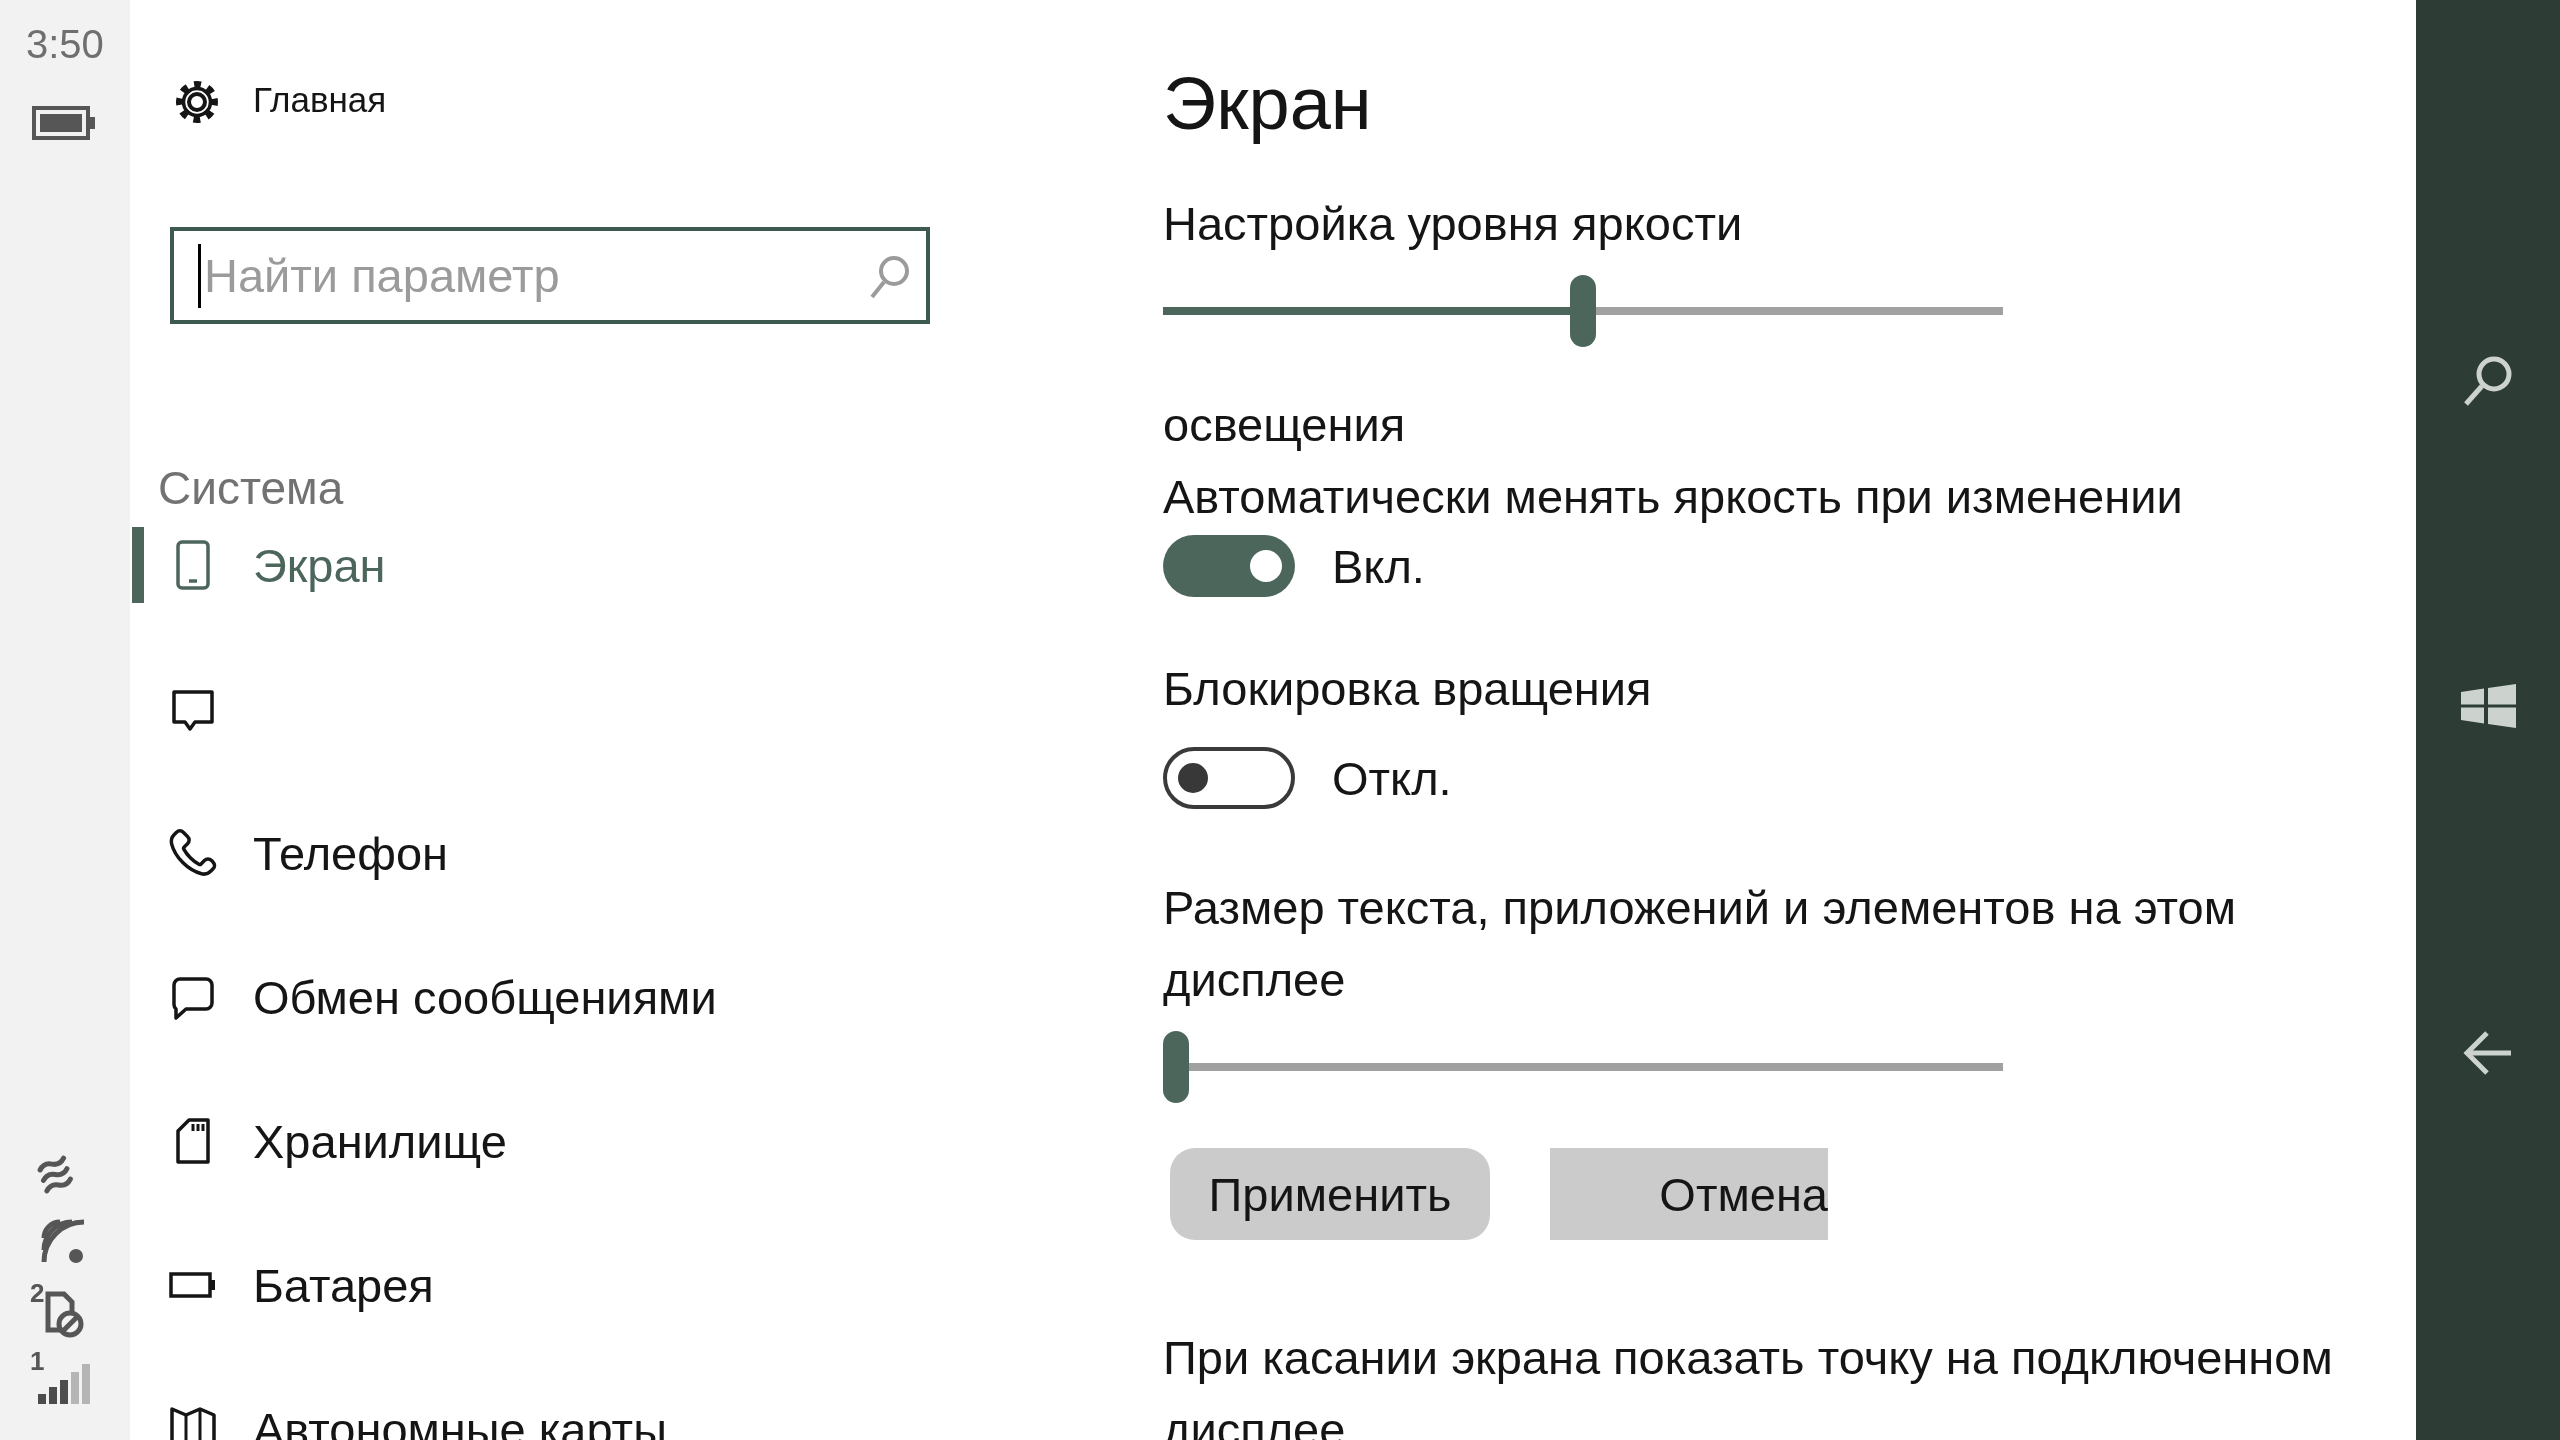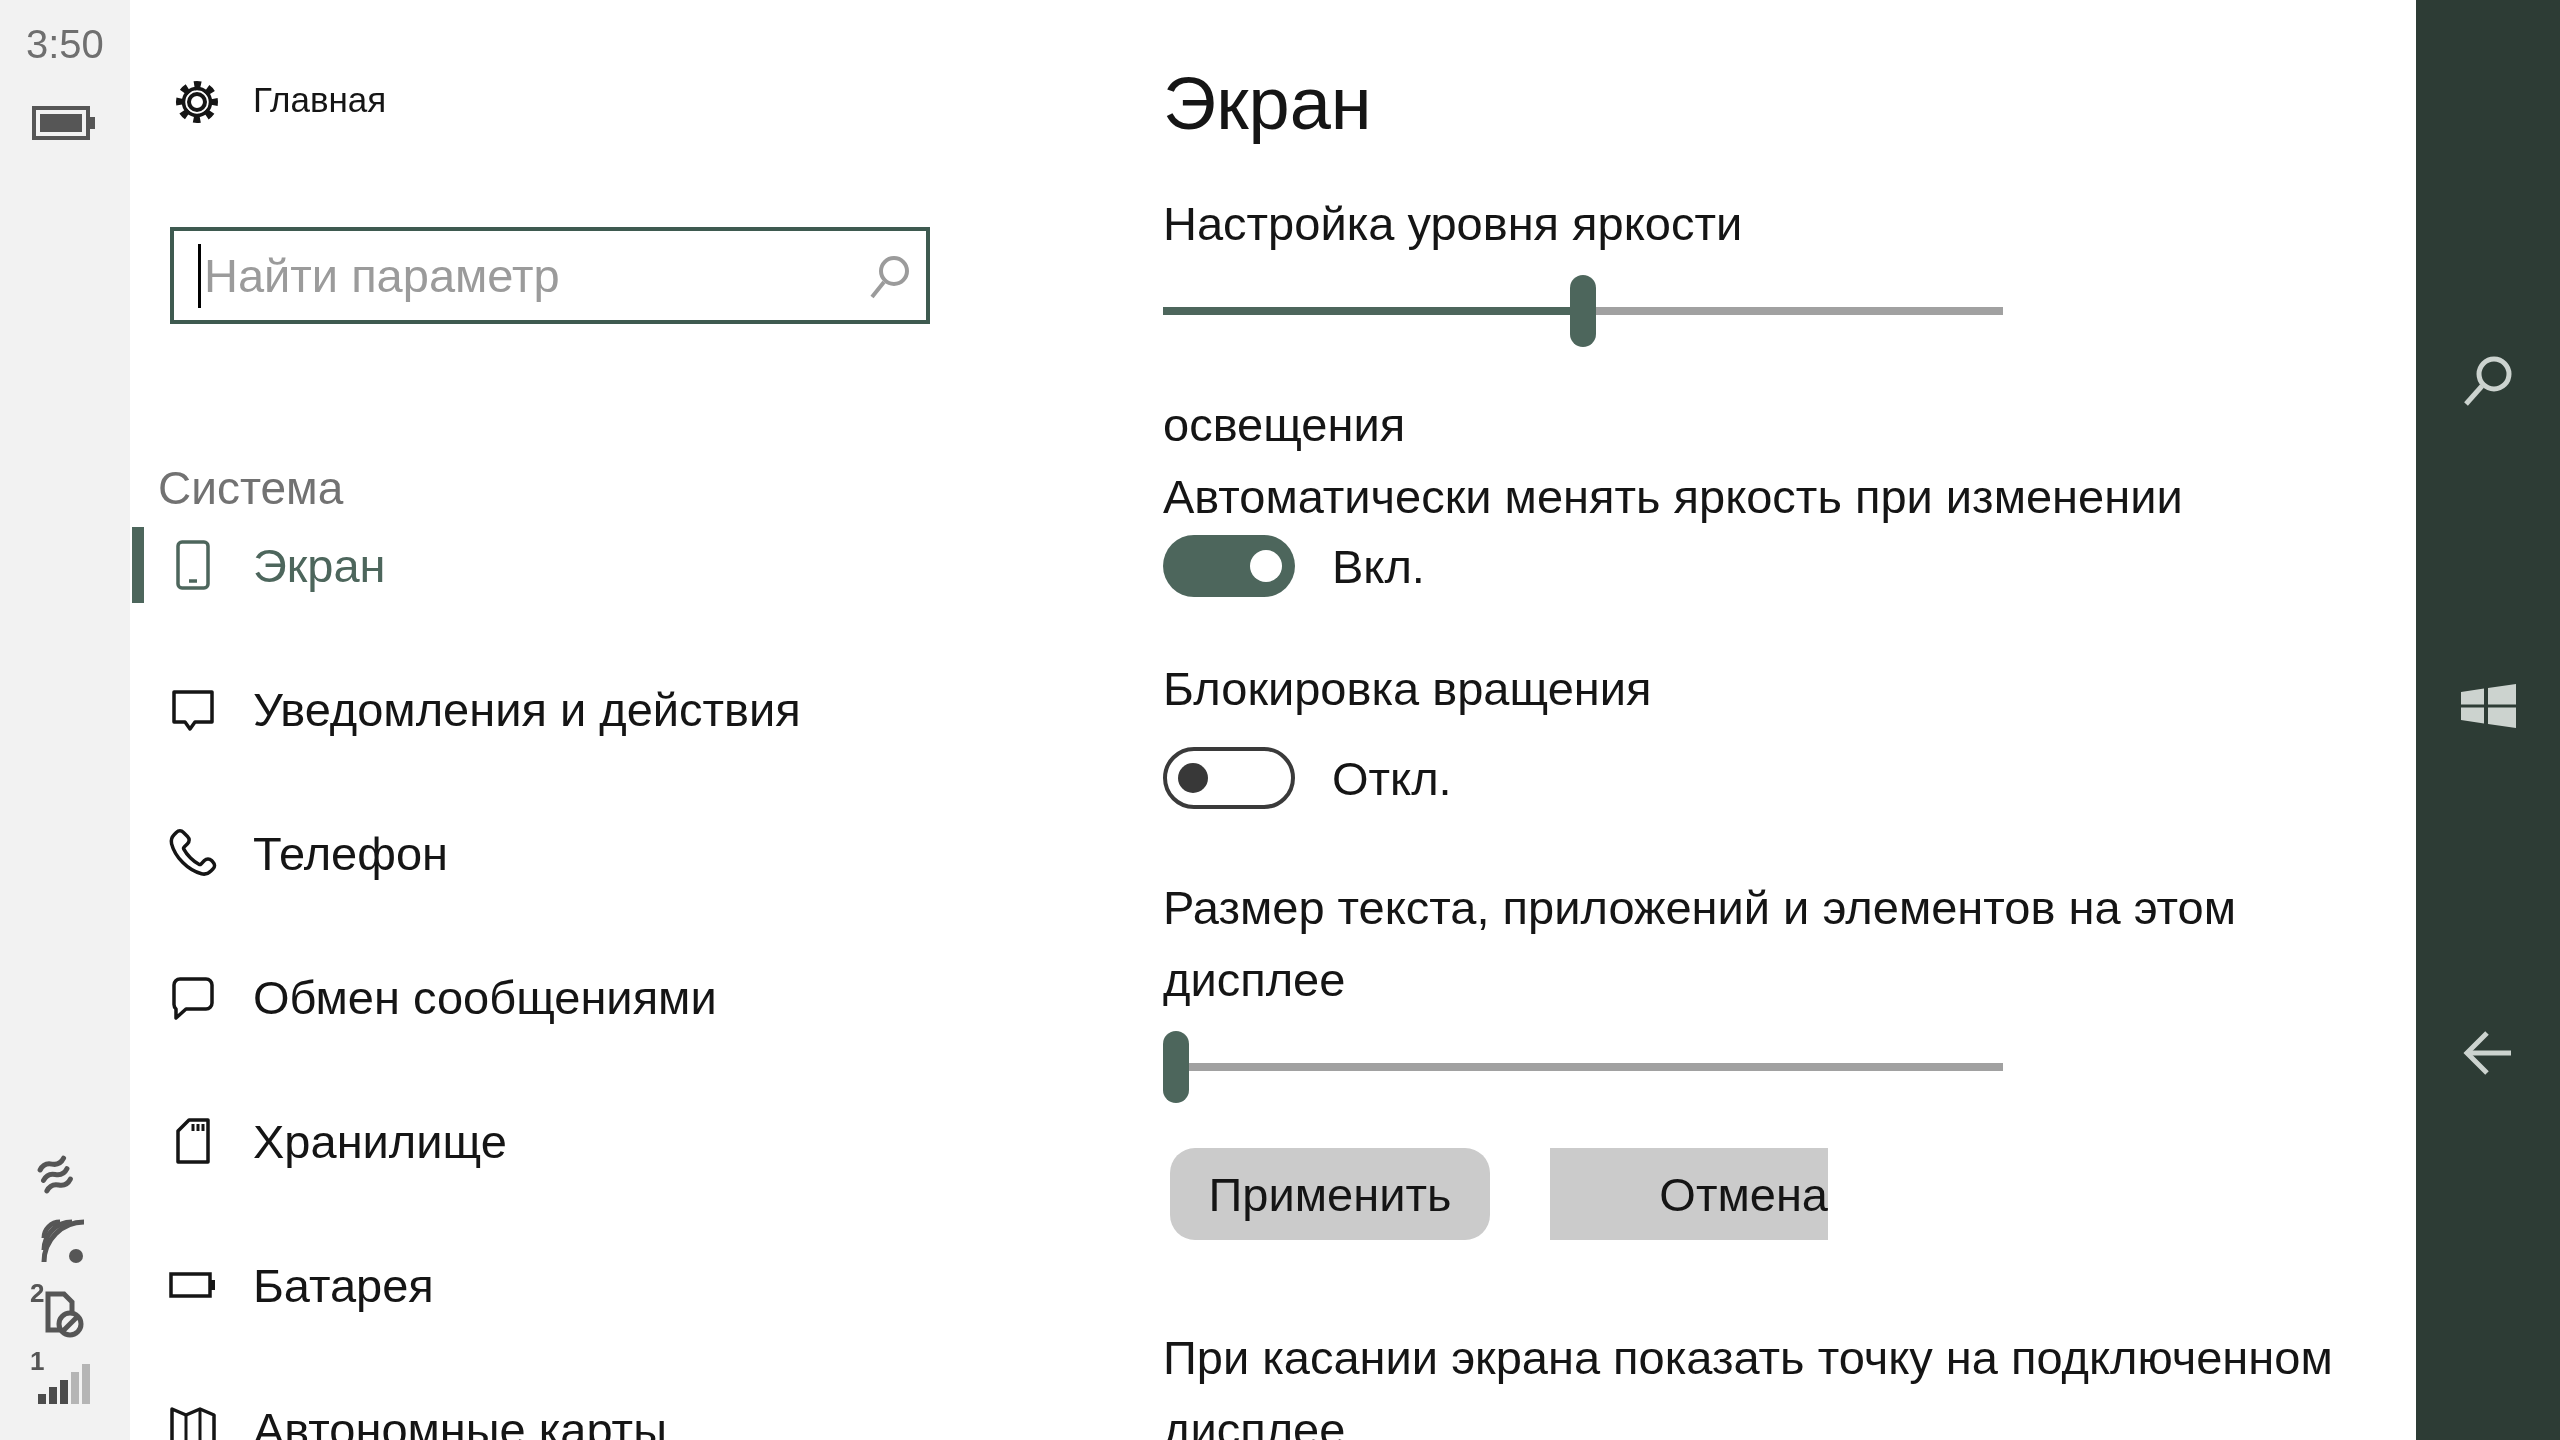--- a/index.html
+++ b/index.html
@@ -124,21 +124,20 @@
     <svg class="nico" viewBox="0 0 52 52">
       <rect x="11" y="3" width="30" height="46" rx="4" fill="none" stroke="currentColor" stroke-width="3.5"></rect>
       <line x1="22" y1="42" x2="30" y2="42" stroke="currentColor" stroke-width="3.5"></line>
     </svg>
     <span class="nlabel">Экран</span>
   </div>
   <div class="nav-item" style="top:637px">
     <svg class="nico" viewBox="0 0 52 52">
       <path d="M7,9 h38 v30 h-17 l-5,7 -5,-7 h-11 z" fill="none" stroke="currentColor" stroke-width="3.5" stroke-linejoin="round"></path>
     </svg>
-    <span class="nlabel">Уведомления и действия</span>
   </div>
   <div class="nav-item" style="top:781px">
     <svg class="nico" viewBox="0 0 52 52">
       <path d="M44.6,33.6c-2.2-2.2-5-2.2-7.2,0l-3.3,3.3c-0.6,0.6-1.5,0.8-2.2,0.4 c-2.8-1.5-5.8-3.7-8.6-6.5s-5-5.8-6.5-8.6c-0.4-0.8-0.2-1.7,0.4-2.2l3.3-3.3c2.2-2.2,2.2-5,0-7.2l-4-4 c-2.2-2.2-5-2.2-7.2,0l-2,2c-2.5,2.5-3.5,6.1-2.7,9.4c1.6,6.3,5.5,13,11.2,18.7s12.4,9.6,18.7,11.2 c3.3,0.8,6.9-0.2,9.4-2.7l2-2c2.2-2.2,2.2-5,0-7.2L44.6,33.6z" fill="none" stroke="currentColor" stroke-width="3.5"></path>
     </svg>
     <span class="nlabel">Телефон</span>
   </div>
   <div class="nav-item" style="top:925px">
     <svg class="nico" viewBox="0 0 52 52">
       <path d="M13,8 h26 a6,6 0 0 1 6,6 v18 a6,6 0 0 1 -6,6 h-20 l-10,9 v-9 a6,6 0 0 1 -2,-4.5 v-19.5 a6,6 0 0 1 6,-6 z" fill="none" stroke="currentColor" stroke-width="3.5" stroke-linejoin="round"></path>

